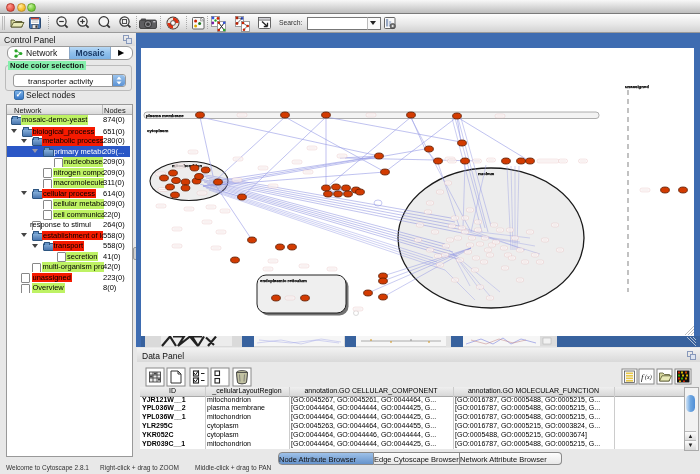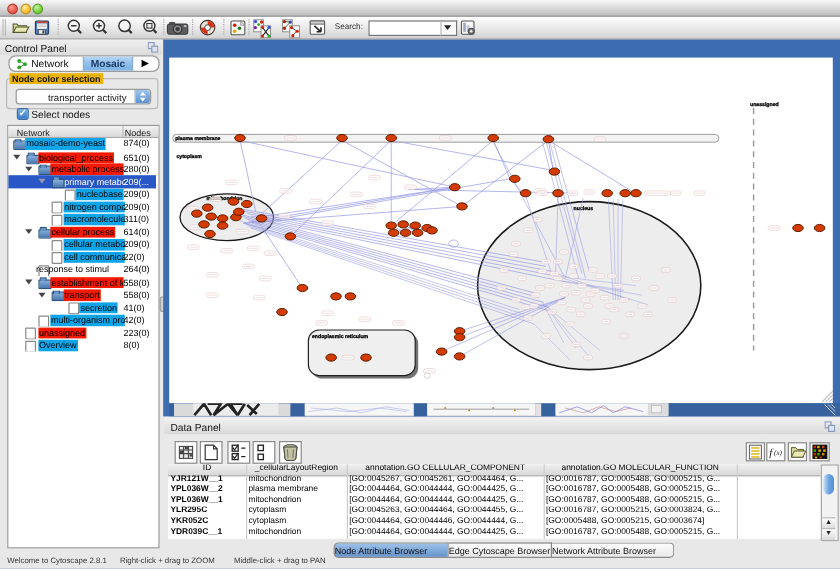--- a/index.html
+++ b/index.html
@@ -9,30 +9,30 @@
 #titlebar{left:0;top:0;width:700px;height:13px;background:linear-gradient(#f8f8f8,#d5d5d5 60%,#bdbdbd);border-bottom:1px solid #7a7a7a;}
 #titlebar .title{width:100%;text-align:center;font-size:9px;color:#222;top:1px;left:0;}
 .tl{width:7px;height:7px;border-radius:50%;top:2.5px;}
 
 #toolbar{left:0;top:14px;width:700px;height:18px;background:linear-gradient(#fdfdfd,#e8e8e8 55%,#d2d2d2);border-bottom:1px solid #9a9a9a;}
 
 #cp-head{left:0;top:33px;width:135px;height:13px;background:linear-gradient(#efefef,#dcdcdc);font-size:8.5px;color:#111;}
 #cp-head span{position:absolute;left:4px;top:2px;}
 #cp-tabs{left:7px;top:46px;width:124px;height:12px;background:#fff;border:1px solid #9a9a9a;border-radius:6px;font-size:8.5px;overflow:hidden;}
 #grpbox{left:5px;top:65px;width:125px;height:24px;border:1px solid #bbb;border-radius:3px;}
-#grplabel{left:8px;top:61px;font-size:7.5px;font-weight:bold;color:#111;background:#eab308;padding:0 2px;}
+#grplabel{left:8px;top:61px;font-size:7.5px;font-weight:bold;color:#111;background:#86efac;padding:0 2px;}
 #combo{left:13px;top:74px;width:111px;height:11px;background:#fff;border:1px solid #999;border-radius:3px;font-size:8px;}
 #checkbox{left:14px;top:90px;width:8px;height:8px;background:linear-gradient(#7db3e8,#3878c8);border:1px solid #3a6ea5;border-radius:2px;color:#fff;font-size:8px;line-height:8px;text-align:center;font-weight:bold;}
 #checklabel{left:26px;top:90px;font-size:8.5px;color:#111;}
 #treebox{left:6px;top:104px;width:125px;height:351px;background:#fff;border:1px solid #999;}
 #treehead{left:0;top:0;width:100%;height:9px;background:linear-gradient(#f2f2f2,#dadada);border-bottom:1px solid #aaa;font-size:7.5px;color:#222;}
 .trow{position:absolute;left:0;width:123px;height:10.5px;font-size:7.5px;white-space:nowrap;overflow:hidden;}
 .trow .lbl{position:absolute;top:0.5px;padding:0 1px;height:9.5px;line-height:9.5px;color:#000;overflow:hidden;white-space:nowrap;}
 .trow .val{position:absolute;left:96px;top:0.5px;line-height:9.5px;color:#000;}
-.g{background:#0ea5e9;}
+.g{background:#bef264;}
 .r{background:#f51a00;}
 .tri{position:absolute;width:0;height:0;border-left:3.2px solid transparent;border-right:3.2px solid transparent;border-top:4.5px solid #444;top:3px;}
 .fold{position:absolute;width:8.5px;height:6px;top:2.5px;background:linear-gradient(#85aed8,#4a77b0);border:0.8px solid #2d5580;border-radius:1px;}
 .fold::before{content:"";position:absolute;left:-0.5px;top:-2.2px;width:4px;height:1.8px;background:#6695c8;border:0.8px solid #2d5580;border-bottom:none;border-radius:1px 1px 0 0;}
 .doc{position:absolute;width:6.5px;height:8px;top:1px;background:#fff;border:0.8px solid #888;border-radius:1px;}
 
 #netwin{left:136px;top:33px;width:564px;height:314px;background:#3e6cb1;}
 #nettitle{left:5px;top:4px;width:553px;height:11px;background:linear-gradient(#f4f4f4,#cfcfcf 70%,#bfbfbf);border-bottom:1px solid #8a8a8a;font-size:8.5px;color:#222;}
 #netcanvas{left:5px;top:15px;width:553px;height:288px;background:#fff;}
 
@@ -195,21 +195,21 @@
       <span style="position:absolute;left:18px;top:1px;color:#111;">Network</span>
     </div>
   <div class="abs" style="left:61px;top:0;width:40px;height:12px;background:linear-gradient(#b8d8f4,#8fc0ec 50%,#7db2e4);border-left:1px solid #8aa8c8;border-right:1px solid #8aa8c8;text-align:center;"><span style="position:relative;top:1px;font-weight:bold;color:#1a3a66;">Mosaic</span></div>
   <div class="abs" style="left:102px;top:0;width:22px;height:12px;">
       <span style="position:absolute;left:8px;top:1px;font-size:8px;color:#000;">▶</span>
     </div>
 </div>
 <div class="abs" id="grpbox"></div>
 <div class="abs" id="grplabel">Node color selection</div>
 <div class="abs" id="combo">
-  <span style="position:absolute;left:26px;top:1.5px;color:#111;">transporter activity</span>
+  <span style="position:absolute;left:14px;top:1.5px;color:#111;">transporter activity</span>
   <div class="abs" style="right:0px;top:0px;width:12px;height:11px;background:linear-gradient(#9cc5ee,#5b92d4);border-left:1px solid #888;border-radius:0 3px 3px 0;">
     <svg width="12" height="11" viewBox="0 0 12 11">
         <path d="M6 1.5 L8.5 4.5 L3.5 4.5 Z M6 9.5 L8.5 6.5 L3.5 6.5 Z" fill="#fff"></path>
       </svg>
   </div>
 </div>
 <div class="abs" id="checkbox">✓</div>
 <div class="abs" id="checklabel">Select nodes</div>
 <div class="abs" id="treebox">
   <div class="abs" id="treehead">

